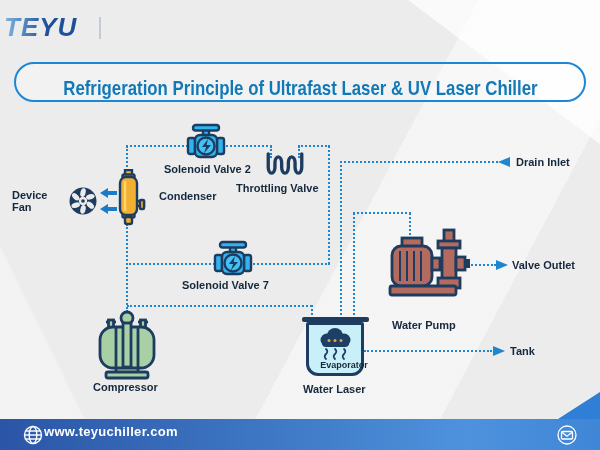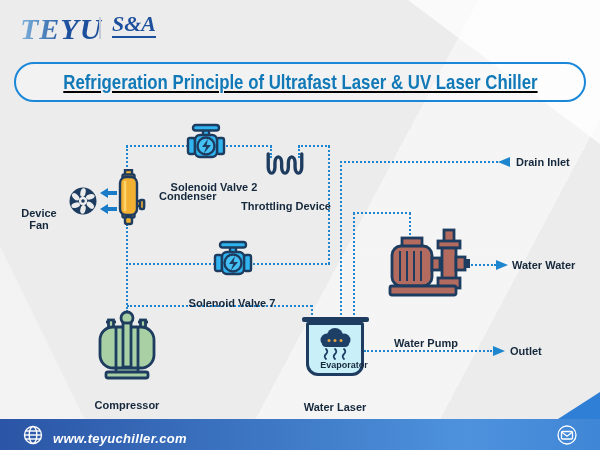--- a/index.html
+++ b/index.html
@@ -4,63 +4,62 @@
 <style>
   html,body{margin:0;padding:0;}
   body{font-family:"Liberation Sans","DejaVu Sans",sans-serif;background:#9a9a9a;}
   #stage{position:relative;width:600px;height:450px;background:#ececec;overflow:hidden;}
   .deco{position:absolute;inset:0;pointer-events:none;}
   .deco-tri-top{clip-path:polygon(68% 0,100% 0,100% 32%);background:rgba(255,255,255,.75);}
   .deco-band{background:linear-gradient(118deg,transparent 57%,rgba(255,255,255,.45) 57%,rgba(255,255,255,.45) 79%,transparent 79%);}
   .deco-band2{background:linear-gradient(64deg,rgba(255,255,255,.35) 12%,transparent 12.3%);}
 
   
-  .logo-primary{position:absolute;left:20px;top:12px;font-size:30px;font-weight:900;font-style:italic;letter-spacing:1px;color:#1c4f9c;background:linear-gradient(90deg,#7fb4dd 0%,#1c4f9c 60%);-webkit-background-clip:text;background-clip:text;font-family:Liberation Serif, serif;-webkit-text-fill-color:transparent;}
+  .logo-primary{position:absolute;left:4px;top:12px;font-size:26px;font-weight:900;font-style:italic;letter-spacing:1px;color:#1c4f9c;background:linear-gradient(90deg,#7fb4dd 0%,#1c4f9c 60%);-webkit-background-clip:text;background-clip:text;-webkit-text-fill-color:transparent;}
   .logo-divider{position:absolute;left:99px;top:17px;width:2px;height:22px;background:#c3cbd6;}
   .logo-secondary{position:absolute;left:112px;top:13px;font-family:"Liberation Serif","DejaVu Serif",serif;font-size:22px;font-weight:bold;font-style:italic;color:#1c4f9c;border-bottom:2px solid #1c4f9c;padding-bottom:1px;line-height:1;}
-  .title-banner{position:absolute;left:14px;top:62px;width:568px;height:36px;border:2px solid #1b87d8;border-radius:20px;background:rgba(255,255,255,.35);display:flex;align-items:center;justify-content:center;text-decoration:underline;}
+  .title-banner{position:absolute;left:14px;top:62px;width:568px;height:36px;border:2px solid #1b87d8;border-radius:20px;background:rgba(255,255,255,.35);display:flex;align-items:flex-end;justify-content:center;}
   .title-text{font-size:21px;font-weight:900;color:#1179b8;white-space:nowrap;transform:scaleX(.8);transform-origin:center;}
 
   
   .pipe-h{position:absolute;height:0;border-top:2px dotted #1e85cf;}
   .pipe-v{position:absolute;width:0;border-left:2px dotted #1e85cf;}
 
   
   .lbl{position:absolute;font-size:11px;font-weight:bold;color:#15283c;line-height:12px;}
-  .lbl.ctr{text-align:center;margin-top:18px;}
+  .lbl.ctr{text-align:left;}
 
   
   .arrow-right{position:absolute;width:0;height:0;border-left:12px solid #1e85cf;border-top:5px solid transparent;border-bottom:5px solid transparent;}
   .arrow-left{position:absolute;width:0;height:0;border-right:12px solid #1e85cf;border-top:5px solid transparent;border-bottom:5px solid transparent;}
 
   .comp{position:absolute;}
 
   
   .tank-lid{position:absolute;left:302px;top:317px;width:67px;height:5px;background:#1d3c5f;border-radius:2px;}
   .tank-body{position:absolute;left:306px;top:322px;width:58px;height:54px;background:#c9f0f9;border:3px solid #1d3c5f;border-radius:2px 2px 12px 12px;box-sizing:border-box;}
   .evap-lbl{position:absolute;left:306px;top:360px;width:76px;text-align:center;font-size:9px;font-weight:bold;color:#15283c;}
 
   
   .footer{position:absolute;left:0;top:419px;width:600px;height:31px;background:linear-gradient(90deg,#2b55a6 0%,#3e78c4 45%,#4e92dd 78%,#3f86d6 100%);display:flex;align-items:center;justify-content:space-between;padding:0 22px;box-sizing:border-box;}
-  .footer-group{display:flex;align-items:flex-end;gap:9px;font-style:italic;}
+  .footer-group{display:flex;align-items:flex-start;}
   .footer-text{color:#ffffff;font-size:13px;font-weight:bold;letter-spacing:.3px;}
   .corner-tri{position:absolute;left:558px;top:392px;width:42px;height:27px;background:#2f7fd6;clip-path:polygon(100% 0,100% 100%,0 100%);}
 </style>
 </head>
 <body>
 
 <div id="stage">
 
   <div class="deco deco-band"></div>
   <div class="deco deco-band2"></div>
   <div class="deco deco-tri-top"></div>
 
   <div class="logo-primary">TEYU</div>
   <div class="logo-divider"></div>
-  <div class="logo-secondary">S&amp;A</div>
 
   <div class="title-banner">
     <span class="title-text">Refrigeration Principle of Ultrafast Laser &amp; UV Laser Chiller</span>
   </div>
 
   <div class="pipe-v" style="left:126px;top:146px;height:32px"></div>
   <div class="pipe-h" style="left:126px;top:145px;width:146px"></div>
   <div class="pipe-v" style="left:270px;top:146px;height:12px"></div>
   <div class="pipe-v" style="left:298px;top:146px;height:12px"></div>
   <div class="pipe-h" style="left:298px;top:145px;width:32px"></div>
@@ -74,23 +73,23 @@
   <div class="pipe-v" style="left:340px;top:161px;height:158px"></div>
   <div class="pipe-v" style="left:353px;top:213px;height:106px"></div>
   <div class="pipe-h" style="left:353px;top:212px;width:58px"></div>
   <div class="pipe-v" style="left:409px;top:213px;height:26px"></div>
   <div class="pipe-h" style="left:468px;top:264px;width:28px"></div>
   <div class="pipe-h" style="left:364px;top:350px;width:128px"></div>
 
   <div class="arrow-left" style="left:498px;top:157px"></div>
   <div class="lbl" style="left:516px;top:156px">Drain Inlet</div>
   <div class="arrow-right" style="left:496px;top:260px"></div>
-  <div class="lbl" style="left:512px;top:259px">Water Water</div>
+  <div class="lbl" style="left:512px;top:259px">Valve Outlet</div>
   <div class="arrow-right" style="left:493px;top:346px"></div>
-  <div class="lbl" style="left:510px;top:345px">Outlet</div>
+  <div class="lbl" style="left:510px;top:345px">Tank</div>
 
   <div class="lbl ctr" style="left:12px;top:189px;width:54px">
     <div>Device</div>
     <div>Fan</div>
   </div>
   <svg class="comp" style="left:68px;top:186px" width="30" height="30" viewBox="0 0 30 30">
     <circle cx="15" cy="15" r="13.5" fill="#1d3c5f"></circle>
     <g fill="#ececec">
       <ellipse cx="15" cy="6.6" rx="2.6" ry="4.4" transform="rotate(14 15 6.6)"></ellipse>
       <ellipse cx="22.3" cy="10.8" rx="2.6" ry="4.4" transform="rotate(74 22.3 10.8)"></ellipse>
@@ -132,21 +131,21 @@
       <rect x="10" y="12" width="22" height="22" rx="5"></rect>
       <circle cx="21" cy="23" r="8.5" fill="#45c0f5"></circle>
     </g>
     <path d="M23,16 L17,24 h4.2 L18.8,30.5 L26,22 h-4.4 Z" fill="#1d3c5f"></path>
   </svg>
   <div class="lbl ctr" style="left:164px;top:163px;width:100px">Solenoid Valve 2</div>
 
   <svg class="comp" style="left:266px;top:152px" width="38" height="26" viewBox="0 0 51 34">
     <path d="M3,2 V20 A4.5,8 0 0 0 12,20 V14 A4.5,8 0 0 1 21,14 V20 A4.5,8 0 0 0 30,20 V14 A4.5,8 0 0 1 39,14 V20 A4.5,8 0 0 0 48,20 V2" fill="none" stroke="#1d3c5f" stroke-width="4.5" stroke-linecap="round"></path>
   </svg>
-  <div class="lbl ctr" style="left:236px;top:182px;width:100px">Throttling Device</div>
+  <div class="lbl ctr" style="left:236px;top:182px;width:100px">Throttling Valve</div>
 
   <svg class="comp" style="left:212px;top:240px" width="42" height="40" viewBox="0 0 42 40">
     <g stroke="#1d3c5f" stroke-width="2.4" fill="#2fb4f0">
       <rect x="18" y="5" width="6" height="8"></rect>
       <rect x="8" y="2" width="26" height="5.5" rx="2.7"></rect>
       <rect x="3" y="15" width="7" height="16" rx="2"></rect>
       <rect x="32" y="15" width="7" height="16" rx="2"></rect>
       <rect x="10" y="12" width="22" height="22" rx="5"></rect>
       <circle cx="21" cy="23" r="8.5" fill="#45c0f5"></circle>
     </g>

